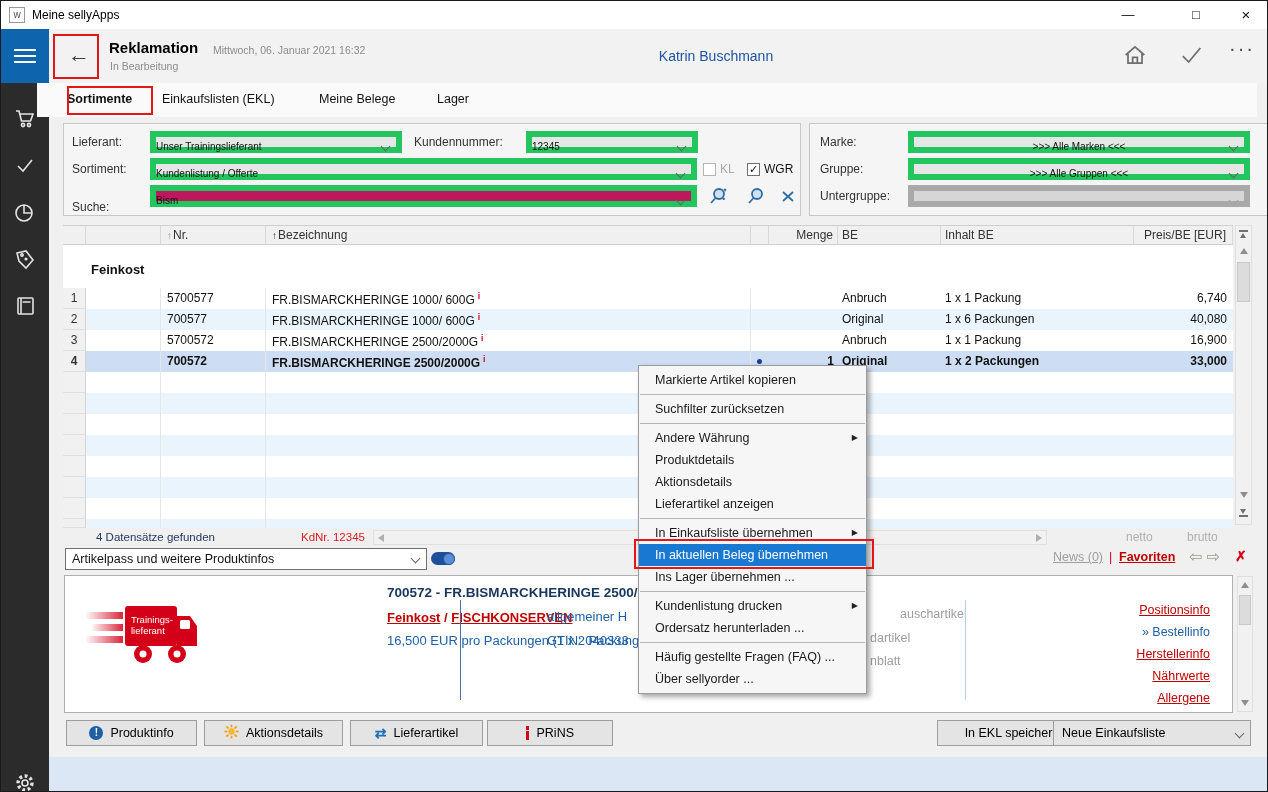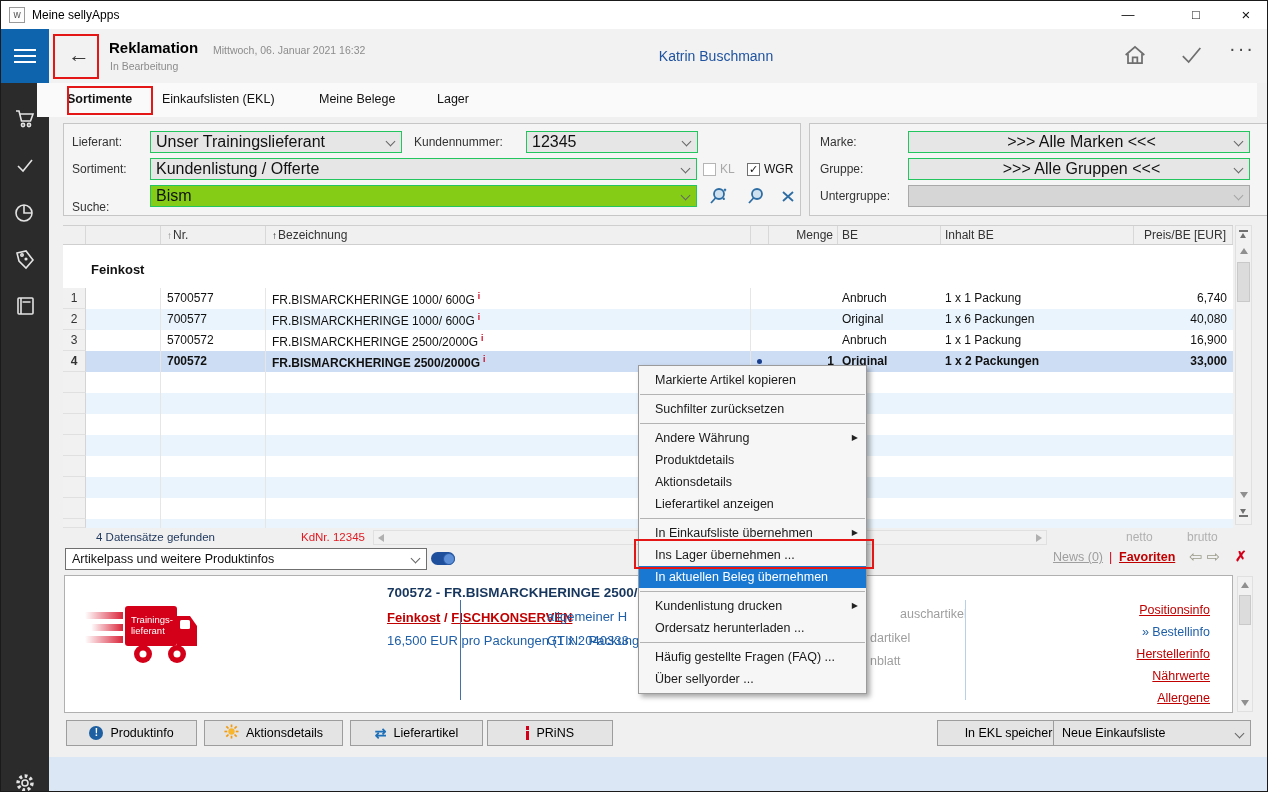--- a/index.html
+++ b/index.html
@@ -37,22 +37,22 @@
   #tabbar{left:36px;top:82px;width:1220px;height:34px;background:#fafafa;}
   .tab{top:9px;font-size:12.5px;color:#111;}
   #tab-sortimente{left:30px;font-weight:bold;}
   #tab-ekl{left:125px;} #tab-belege{left:282px;} #tab-lager{left:400px;}
 
   
   .fbox{background:#f5f5f5;border:1px solid #c6c6c6;}
   #fbox-left{left:62px;top:122px;width:738px;height:93px;}
   #fbox-right{left:808px;top:122px;width:537px;height:93px;text-align:center;}
   .flabel{font-size:12px;color:#333;}
-  .dd{background:#e6e6e6;border:1px solid #22c55e;font-size:16px;color:#111;line-height:20px;padding-left:5px;height:22px;}
-  .dd.white{background:#84cc16;}
+  .dd{background:#e6e6e6;border:6px solid #22c55e;font-size:10px;color:#111;line-height:20px;height:22px;}
+  .dd.white{background:#be185d;}
   .dd.disabled{background:#d6d6d6;border-color:#a9a9a9;}
   .chev{position:absolute;right:7px;top:6px;width:7px;height:7px;border-right:1.4px solid #666;border-bottom:1.4px solid #666;transform:rotate(45deg);}
   .dd.disabled .chev{border-color:#a5a5a5;}
   .cb{width:13px;height:13px;border:1px solid #707070;background:#fff;font-size:11px;line-height:11px;text-align:center;color:#111;}
   .cb.disabled{border-color:#b5b5b5;}
   .cblabel{font-size:12px;color:#111;}
   .cblabel.disabled{color:#a9a9a9;}
   .searchico svg{stroke:#2d6da3;fill:none;stroke-width:1.8;}
 
   
@@ -516,22 +516,22 @@
     <div class="mi">Markierte Artikel kopieren</div>
     <div class="msep"></div>
     <div class="mi">Suchfilter zurücksetzen</div>
     <div class="msep"></div>
     <div class="mi"><span>Andere Währung</span><span class="sub">▶</span></div>
     <div class="mi">Produktdetails</div>
     <div class="mi">Aktionsdetails</div>
     <div class="mi">Lieferartikel anzeigen</div>
     <div class="msep"></div>
     <div class="mi"><span>In Einkaufsliste übernehmen</span><span class="sub">▶</span></div>
+    <div class="mi hl">In aktuellen Beleg übernehmen</div>
     <div class="mi">Ins Lager übernehmen ...</div>
-    <div class="mi hl">In aktuellen Beleg übernehmen</div>
     <div class="msep"></div>
     <div class="mi"><span>Kundenlistung drucken</span><span class="sub">▶</span></div>
     <div class="mi">Ordersatz herunterladen ...</div>
     <div class="msep"></div>
     <div class="mi">Häufig gestellte Fragen (FAQ) ...</div>
     <div class="mi">Über sellyorder ...</div>
   </div>
 
   <div id="annot-back" class="annot"></div>
   <div id="annot-tab" class="annot"></div>

